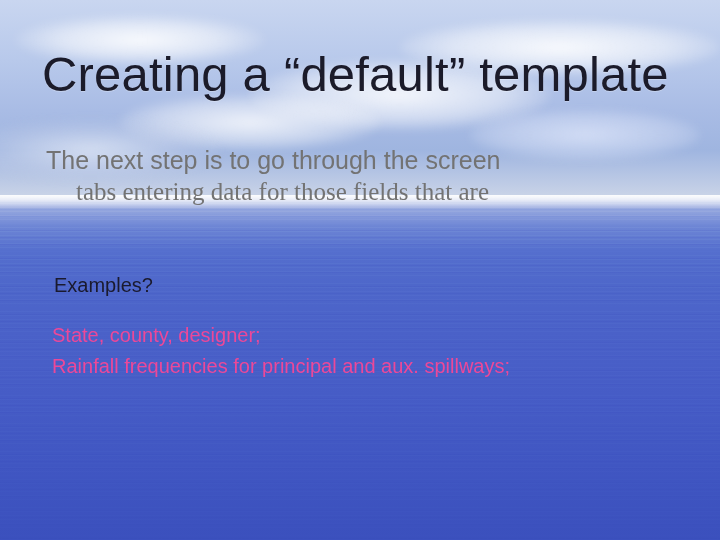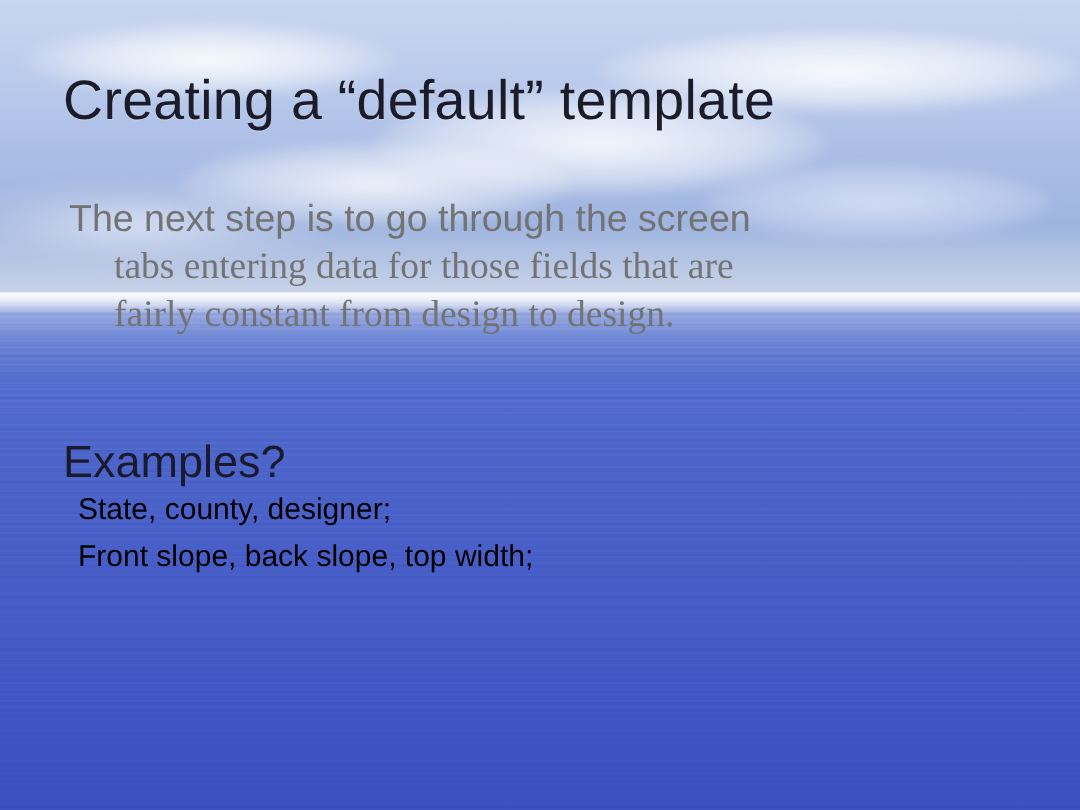--- a/index.html
+++ b/index.html
@@ -77,46 +77,46 @@
     mask-image: linear-gradient(to bottom, rgba(0,0,0,0.95) 0%, rgba(0,0,0,0.5) 60%, rgba(0,0,0,0.25) 100%);
     -webkit-mask-image: linear-gradient(to bottom, rgba(0,0,0,0.95) 0%, rgba(0,0,0,0.5) 60%, rgba(0,0,0,0.25) 100%);
   }
 
   .content {
     position: absolute;
     inset: 0;
     padding: 46px 42px 40px 42px;
   }
   .title {
-    font-size: 37px;
+    font-size: 49px;
     font-weight: 400;
     margin-bottom: 42px;
     color: #1b1b2a;
     letter-spacing: 0.2px;
     text-shadow: 0 1px 0 rgba(255,255,255,0.25);
   }
   .body {
     font-size: 25px;
     line-height: 1.28;
     margin-left: 4px;
     max-width: 600px;
     color: #737373;
   }
   .body .indent { padding-left: 30px; display: block; font-family: Liberation Serif, serif; }
   .sub {
     margin-top: 66px;
-    font-size: 30px;
-    margin-left: 0;
+    font-size: 20px;
+    margin-left: 12px;
   }
   .examples {
-    margin-top: 0;
+    margin-top: 24px;
     margin-left: 10px;
     font-size: 20px;
     line-height: 1.45;
-    color: #000000;
+    color: #ec4899;
   }
   .examples div { margin-bottom: 2px; }
 </style>
 </head>
 <body>
 
 <div class="slide">
   <div class="sky">
     <div class="cloud c1"></div>
     <div class="cloud c2"></div>
@@ -126,23 +126,22 @@
     <div class="cloud c6"></div>
   </div>
   <div class="sea"></div>
 
   <div class="content">
     <h1 class="title">Creating a “default” template</h1>
 
     <div class="body">
       <span>The next step is to go through the screen</span><br>
       <span class="indent">tabs entering data for those fields that are</span>
-      <span class="indent">fairly constant from design to design.</span>
     </div>
 
     <div class="sub">Examples?</div>
 
     <div class="examples">
       <div>State, county, designer;</div>
-      <div>Front slope, back slope, top width;</div>
+      <div>Rainfall frequencies for principal and aux. spillways;</div>
     </div>
   </div>
 </div>
 
 </body></html>

